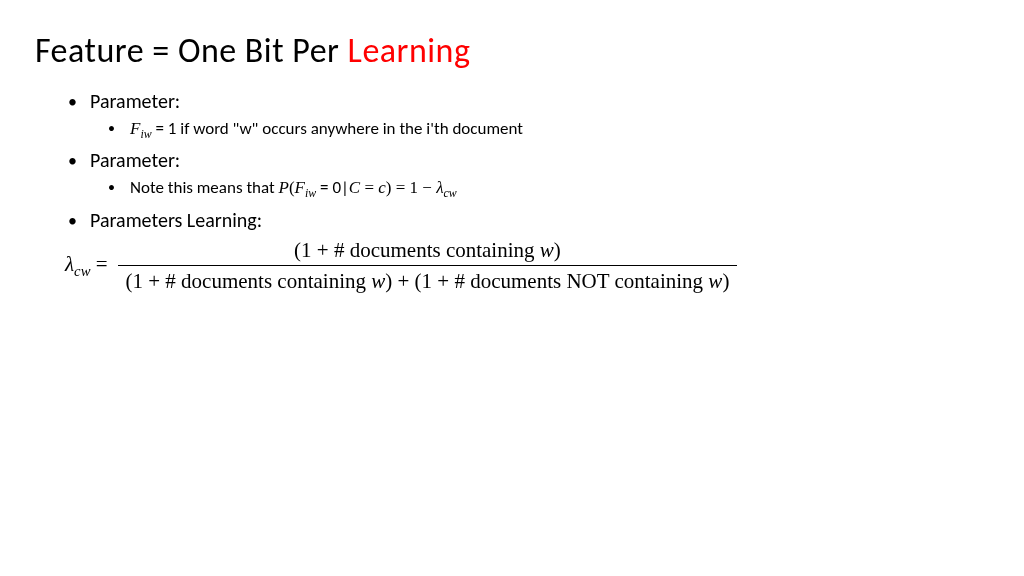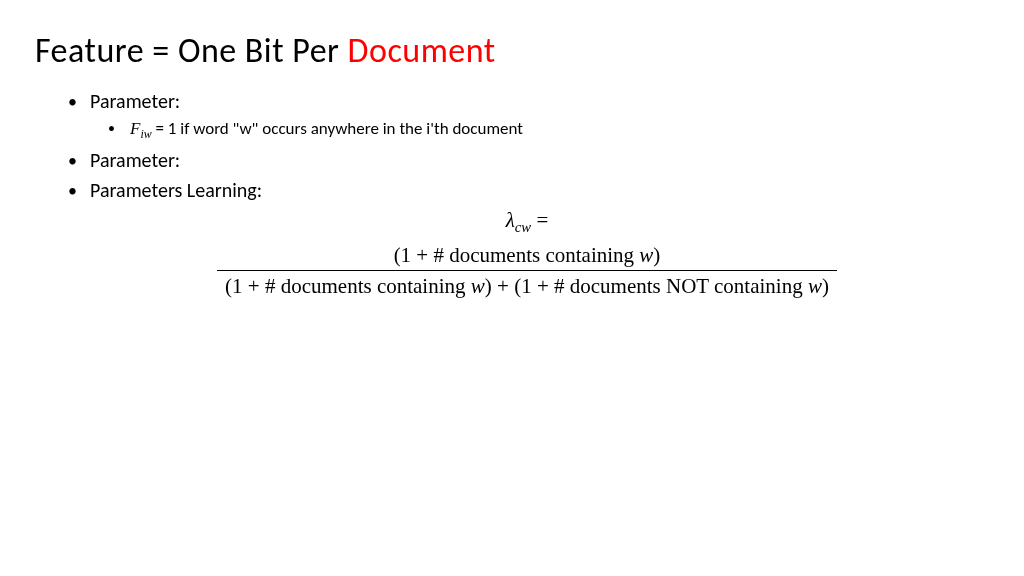--- a/index.html
+++ b/index.html
@@ -55,21 +55,20 @@
     .math-i { font-style: italic; font-family: "Cambria Math", "Times New Roman", serif; }
     .sub { font-size: 0.7em; font-style: italic; vertical-align: sub; font-family: "Cambria Math", "Times New Roman", serif;}
     .formula-block {
       margin-top: 6px;
       margin-left: 30px;
       font-family: "Cambria Math", "Times New Roman", serif;
       font-size: 21px;
       display: flex;
       align-items: center;
       gap: 6px;
-      flex-direction: column;
     }
     .fraction {
       display: inline-flex;
       flex-direction: column;
       align-items: center;
       vertical-align: middle;
       margin: 0 4px;
     }
     .fraction .num {
       padding: 0 8px 2px 8px;
@@ -79,36 +78,39 @@
       border-top: 1.3px solid #000;
       padding: 3px 8px 0 8px;
       width: 100%;
     }
     .serif { font-family: "Cambria Math", "Times New Roman", serif; }
   </style>
 </head>
 <body>
 
 <h1 class="title">
-  <span>Feature = One Bit Per </span><span class="highlight">Document</span>
+  <span>Feature = One Bit Per </span><span class="highlight">Learning</span>
 </h1>
 
 <ul class="outer">
   <li>
     <span>Parameter:</span>
     <ul class="inner">
       <li>
         <span class="math-i">F</span><span class="sub">iw</span><span> = 1 if word "w" occurs anywhere in the i'th document</span>
       </li>
     </ul>
   </li>
 
   <li>
     <span>Parameter:</span>
     <ul class="inner">
+      <li>
+        <span>Note this means that </span><span class="math-i">P</span><span class="serif">(</span><span class="math-i">F</span><span class="sub">iw</span><span> = 0|</span><span class="math-i">C</span><span class="serif"> = </span><span class="math-i">c</span><span class="serif">)</span><span class="serif"> = 1 − </span><span class="math-i">λ</span><span class="sub">cw</span>
+      </li>
     </ul>
   </li>
 
   <li>
     <span>Parameters Learning:</span>
   </li>
 </ul>
 
 <div class="formula-block">
   <span>

